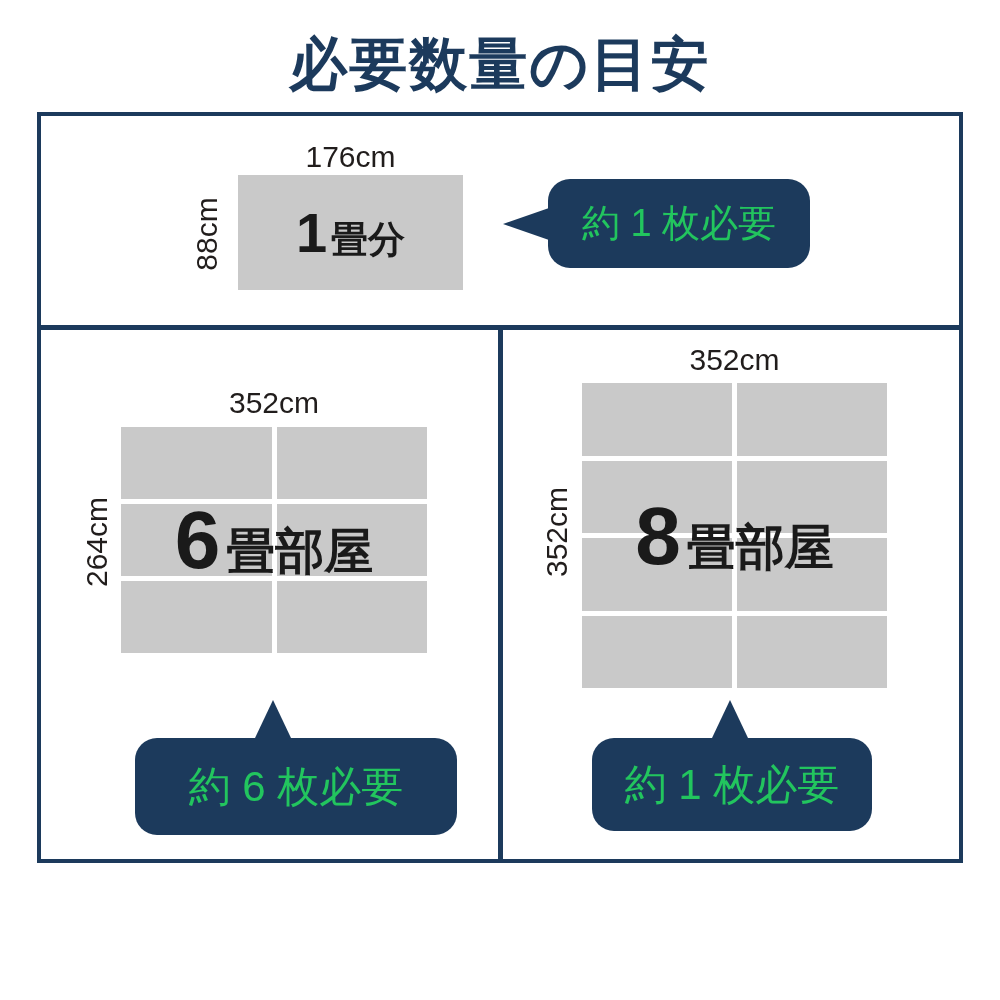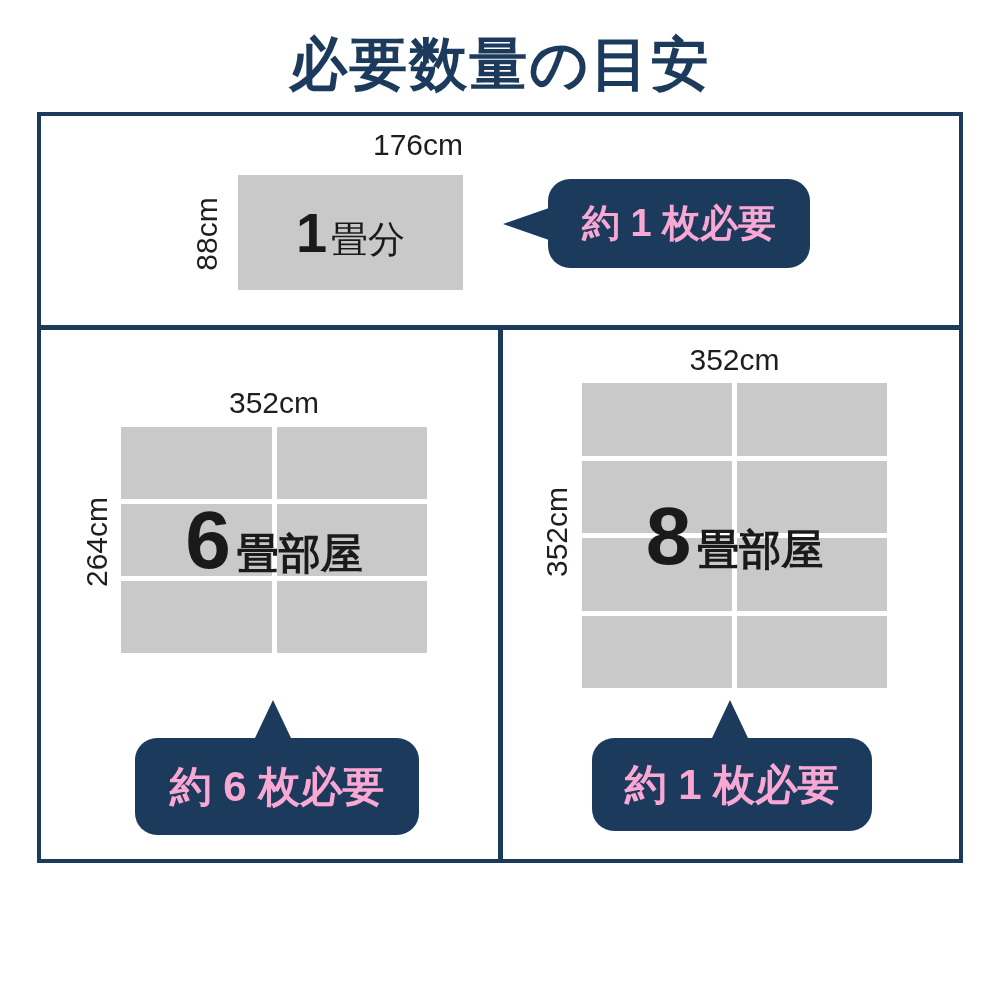--- a/index.html
+++ b/index.html
@@ -23,56 +23,56 @@
 
   .dim-label{position:absolute;font-size:30px;font-weight:500;color:#211d1c;
     text-align:center;white-space:nowrap;}
   .dim-label.vertical{transform:rotate(-90deg);}
 
   .tatami-rect{position:absolute;left:197px;top:59px;width:225px;height:115px;
     background:var(--gray);display:flex;flex-direction:column;align-items:center;
     justify-content:center;color:var(--text_dark);}
   .room-line{display:flex;align-items:baseline;justify-content:center;white-space:nowrap;}
   .room-num-sm{font-size:56px;font-weight:800;line-height:1;}
-  .room-suffix-sm{font-size:37px;font-weight:400;line-height:1;margin-left:4px;}
+  .room-suffix-sm{font-size:37px;font-weight:700;line-height:1;margin-left:4px;}
   .room-note{font-size:27px;font-weight:700;margin-top:6px;white-space:nowrap;}
 
   .tatami-grid{position:absolute;display:grid;gap:5px;}
   .tatami-cell{background:var(--gray);}
   .grid-6{left:80px;top:311px;width:306px;height:226px;}
   .grid-8{left:541px;top:267px;width:305px;height:305px;}
 
   .room-overlay{position:absolute;display:flex;align-items:center;justify-content:center;
     color:var(--text_dark);pointer-events:none;}
   .room-overlay .room-line{align-items:baseline;}
   .room-num-lg{font-size:82px;font-weight:800;line-height:1;}
-  .room-suffix-lg{font-size:42px;font-weight:800;line-height:1;margin-left:6px;}
+  .room-suffix-lg{font-size:49px;font-weight:800;line-height:1;margin-left:6px;}
 
   .bubble{position:absolute;background:var(--navy);border-radius:22px;
     display:flex;align-items:center;justify-content:center;}
-  .bubble-text{color:#f9a8d4;font-weight:700;white-space:nowrap;}
+  .bubble-text{color:#22c55e;font-weight:400;white-space:nowrap;}
   .bubble-1{left:507px;top:63px;width:262px;height:89px;}
   .bubble-1 .bubble-text{font-size:38px;}
-  .bubble-6{left:94px;top:622px;width:284px;height:97px;}
+  .bubble-6{left:94px;top:622px;width:322px;height:97px;}
   .bubble-8{left:551px;top:622px;width:280px;height:93px;}
   .bubble-6 .bubble-text,.bubble-8 .bubble-text{font-size:42px;}
 
   .tail{position:absolute;width:0;height:0;}
   .tail-left{left:462px;top:92px;
     border-top:16px solid transparent;border-bottom:16px solid transparent;
     border-right:46px solid var(--navy);}
   .tail-up-6{left:214px;top:584px;
     border-left:18px solid transparent;border-right:18px solid transparent;
     border-bottom:38px solid var(--navy);}
   .tail-up-8{left:671px;top:584px;
     border-left:18px solid transparent;border-right:18px solid transparent;
     border-bottom:38px solid var(--navy);}
 
   
-  .w-label-1{left:197px;top:12px;width:225px;text-align:right;}
+  .w-label-1{left:197px;top:24px;width:225px;}
   .h-label-1{left:96px;top:101px;width:140px;}
   .w-label-6{left:80px;top:270px;width:306px;}
   .h-label-6{left:-19px;top:409px;width:150px;}
   .w-label-8{left:541px;top:227px;width:305px;}
   .h-label-8{left:441px;top:399px;width:150px;}
 
   .footer{position:absolute;left:0;right:0;top:884px;text-align:center;
     font-size:30px;font-weight:500;line-height:44px;color:var(--footer_text);
     letter-spacing:0.5px;}
 </style>

